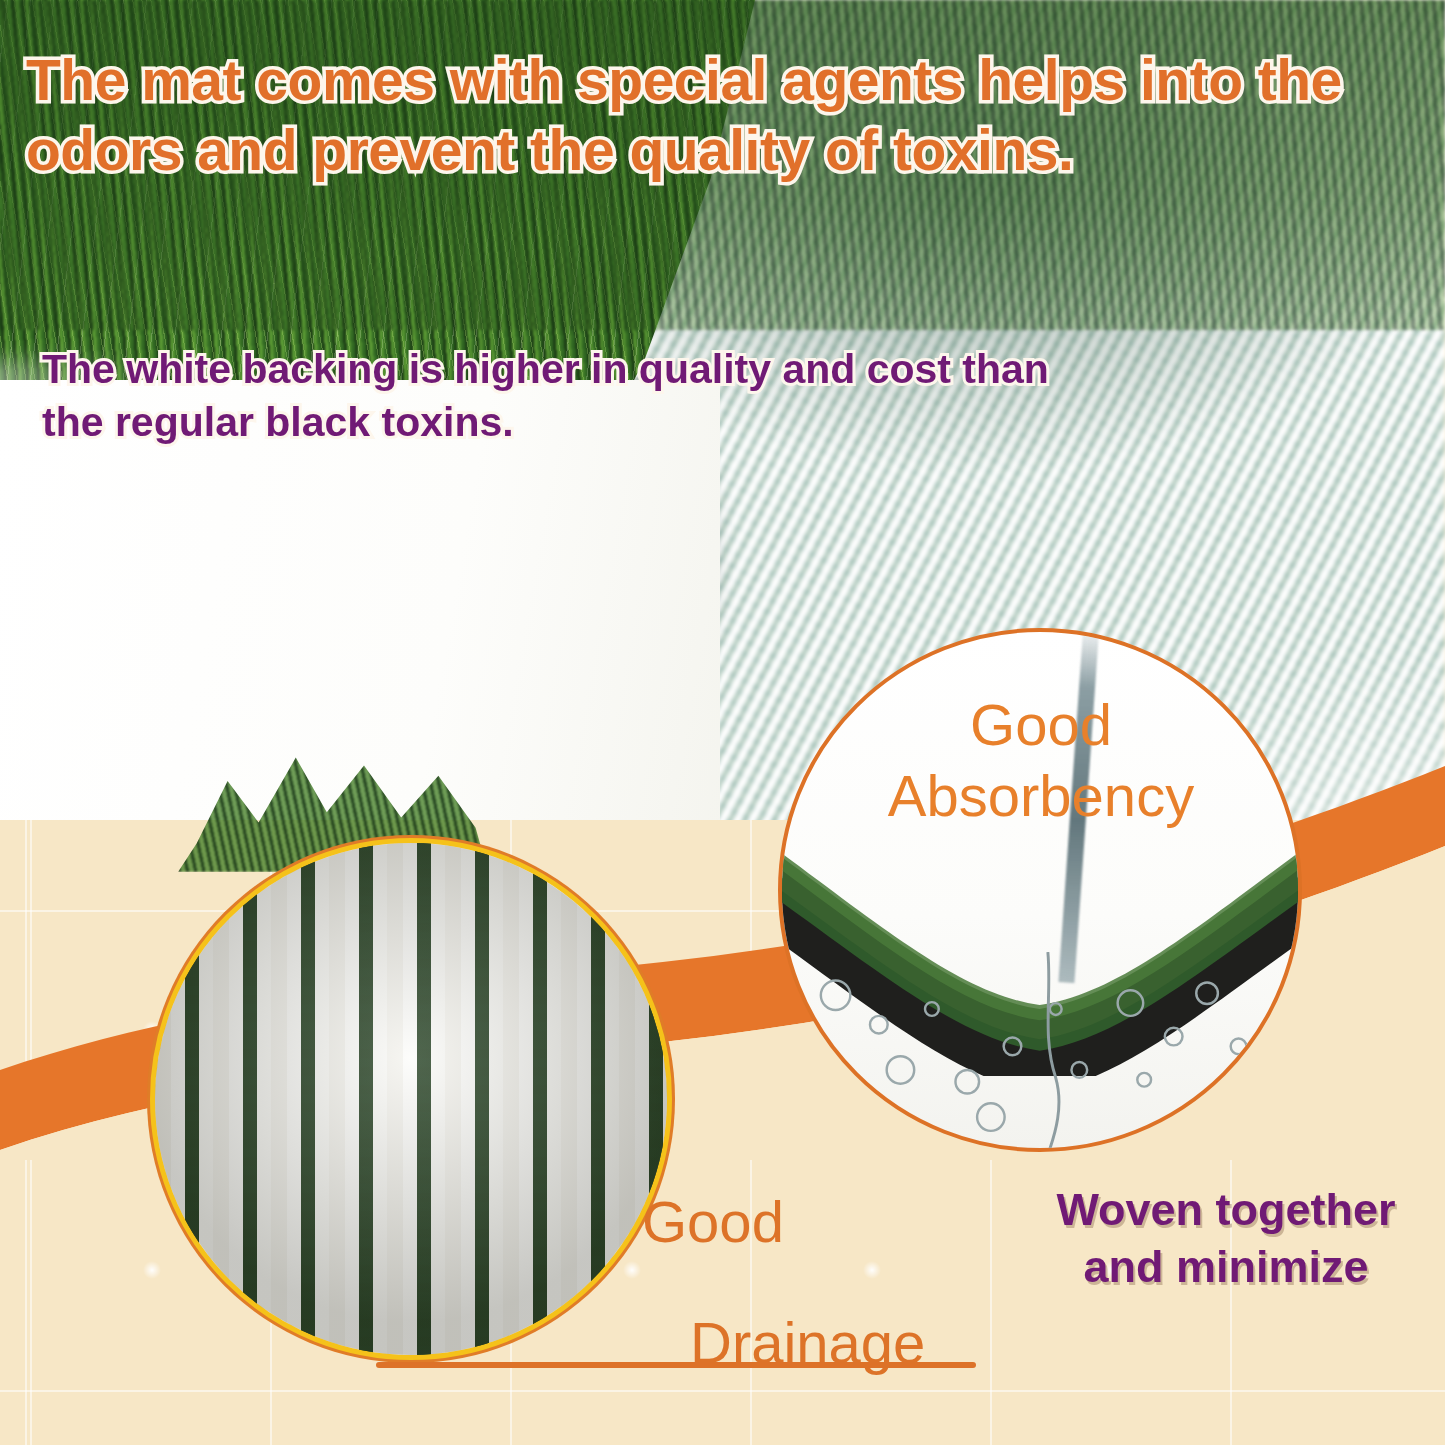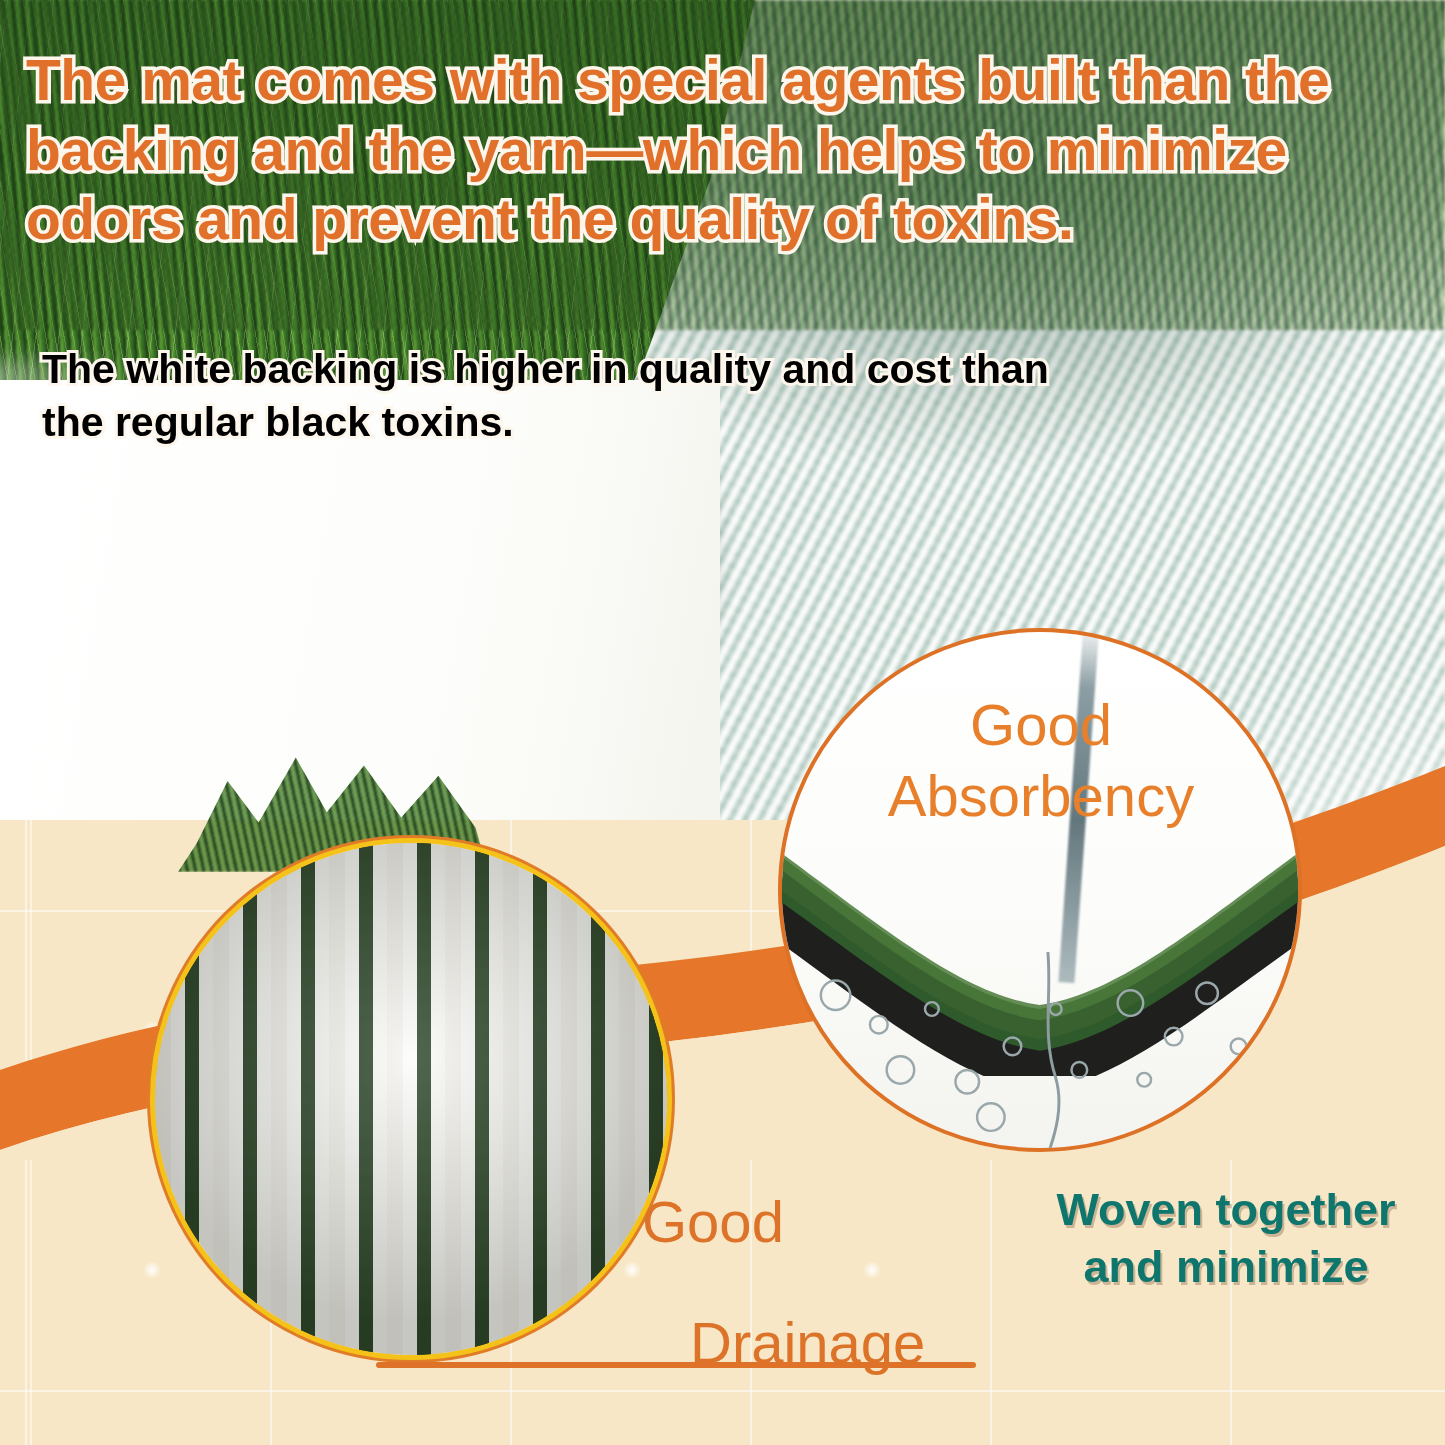--- a/index.html
+++ b/index.html
@@ -186,21 +186,21 @@
     color:#e1702a;
     letter-spacing:-.5px;
     -webkit-text-stroke:7px #fdf6ec;
     paint-order:stroke fill;
   }
   .headline span{ display:block; }
 
   .subline{
     position:absolute; left:42px; top:343px; width:1260px;
     font-size:41px; font-weight:bold; line-height:1.30;
-    color:#000000;
+    color:#701a75;
     -webkit-text-stroke:6px #fdf6ec;
     paint-order:stroke fill;
   }
   .subline span{ display:block; }
 
   .label-absorb{
     position:absolute; left:826px; top:690px; width:430px;
     text-align:center; font-size:58px; line-height:1.22;
     color:#e8802b;
   }
@@ -214,21 +214,21 @@
   .label-drain .l2{ padding-left:48px;margin-top:46px; }
 
   .underline-drain{
     position:absolute; left:376px; top:1362px; width:600px; height:6px;
     background:#dd7228; border-radius:3px;
   }
 
   .label-woven{
     position:absolute; left:1016px; top:1182px; width:420px;
     text-align:center; font-size:45px; font-weight:bold; line-height:1.26;
-    color:#0f766e;
+    color:#701a75;
     text-shadow:2px 3px 0 rgba(150,120,90,.45);
   }
   .label-woven span{ display:block; }
 </style>
 </head>
 <body>
 
 <div id="stage">
 
   <div class="photo">
@@ -284,22 +284,21 @@
         <circle cx="430" cy="42" r="11"></circle>
           <circle cx="366" cy="130" r="7"></circle>
         <circle cx="276" cy="58" r="6"></circle>
           <circle cx="462" cy="96" r="8"></circle>
       </g>
       <path d="M268,0 C272,44 262,86 276,128 C284,156 276,184 268,206" fill="none" stroke="#8d9ca0" stroke-width="3"></path>
     </svg>
   </div>
 
   <div class="headline">
-    <span>The mat comes with special agents built than the</span>
-    <span>backing and the yarn—which helps to minimize</span>
+    <span>The mat comes with special agents helps into the</span>
     <span>odors and prevent the quality of toxins.</span>
   </div>
 
   <div class="subline">
     <span>The white backing is higher in quality and cost than</span>
     <span>the regular black toxins.</span>
   </div>
 
   <div class="label-absorb">
     <span>Good</span>

